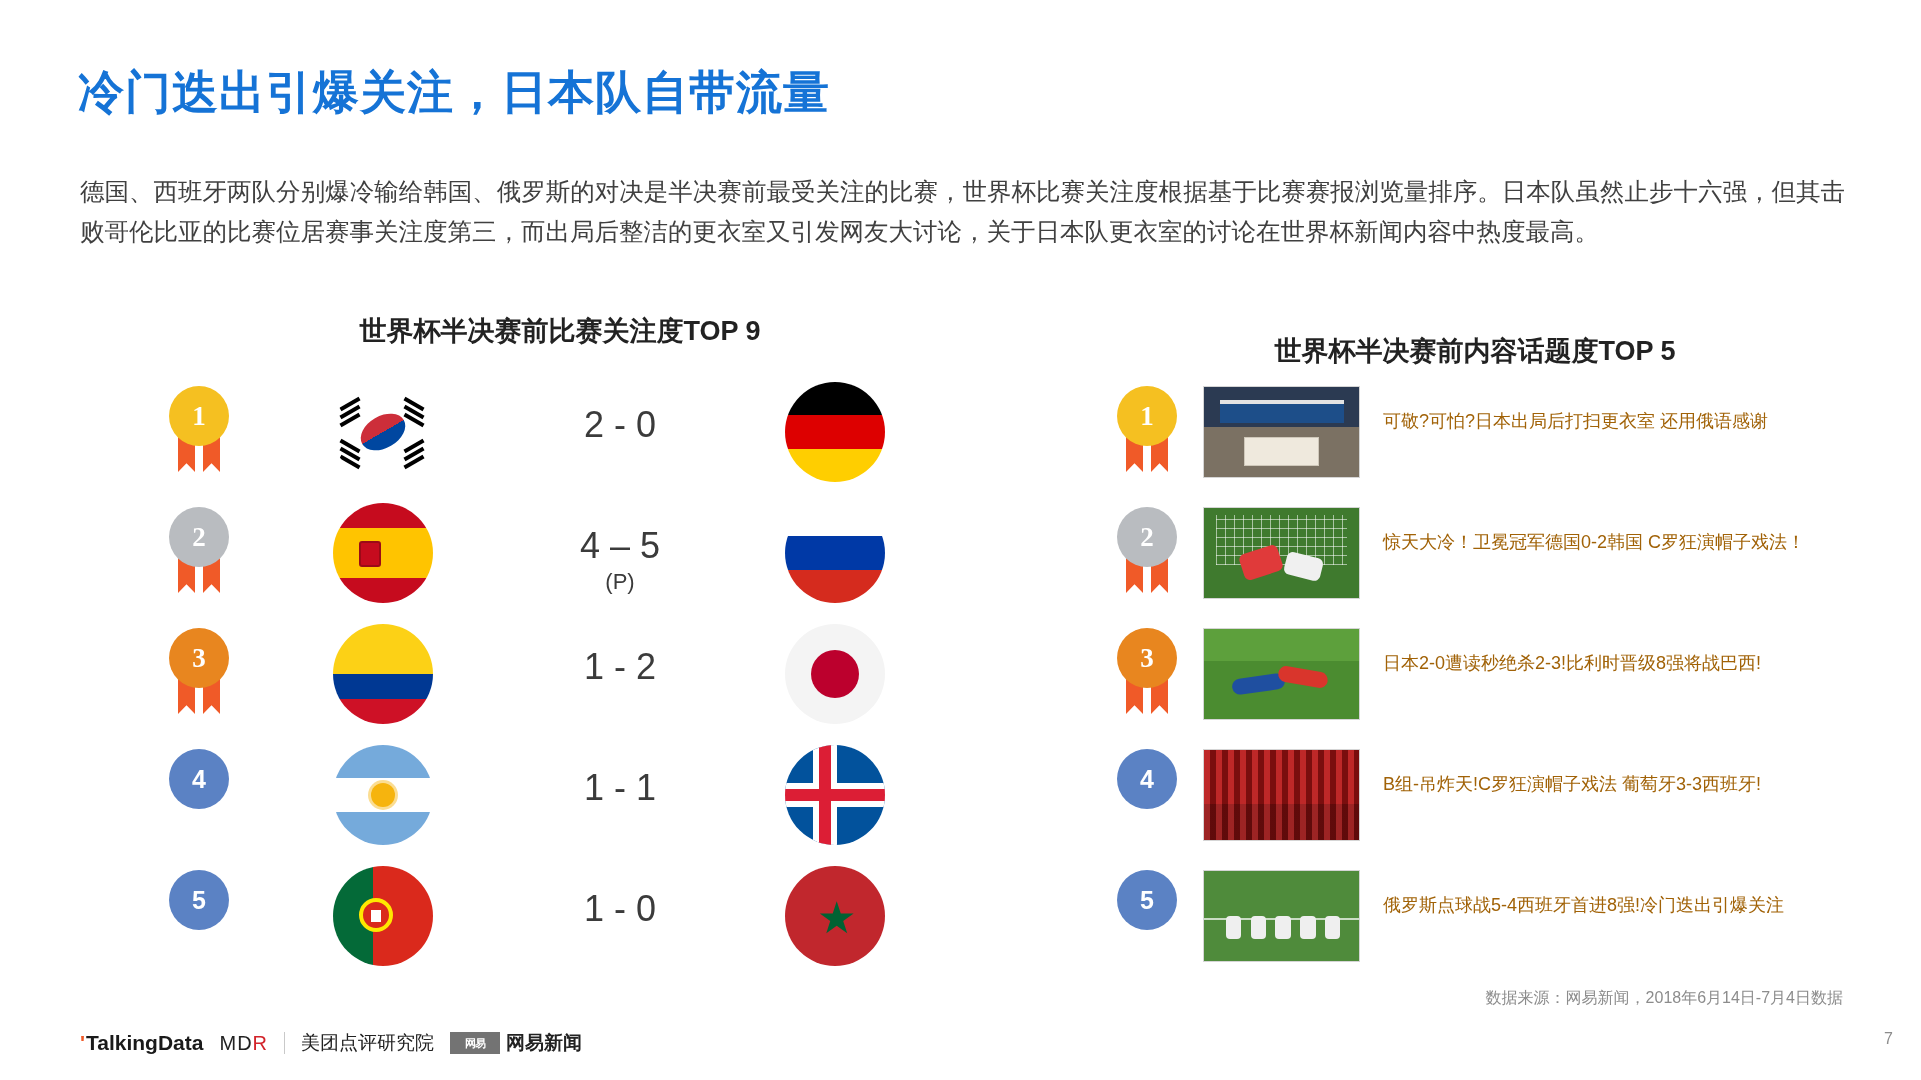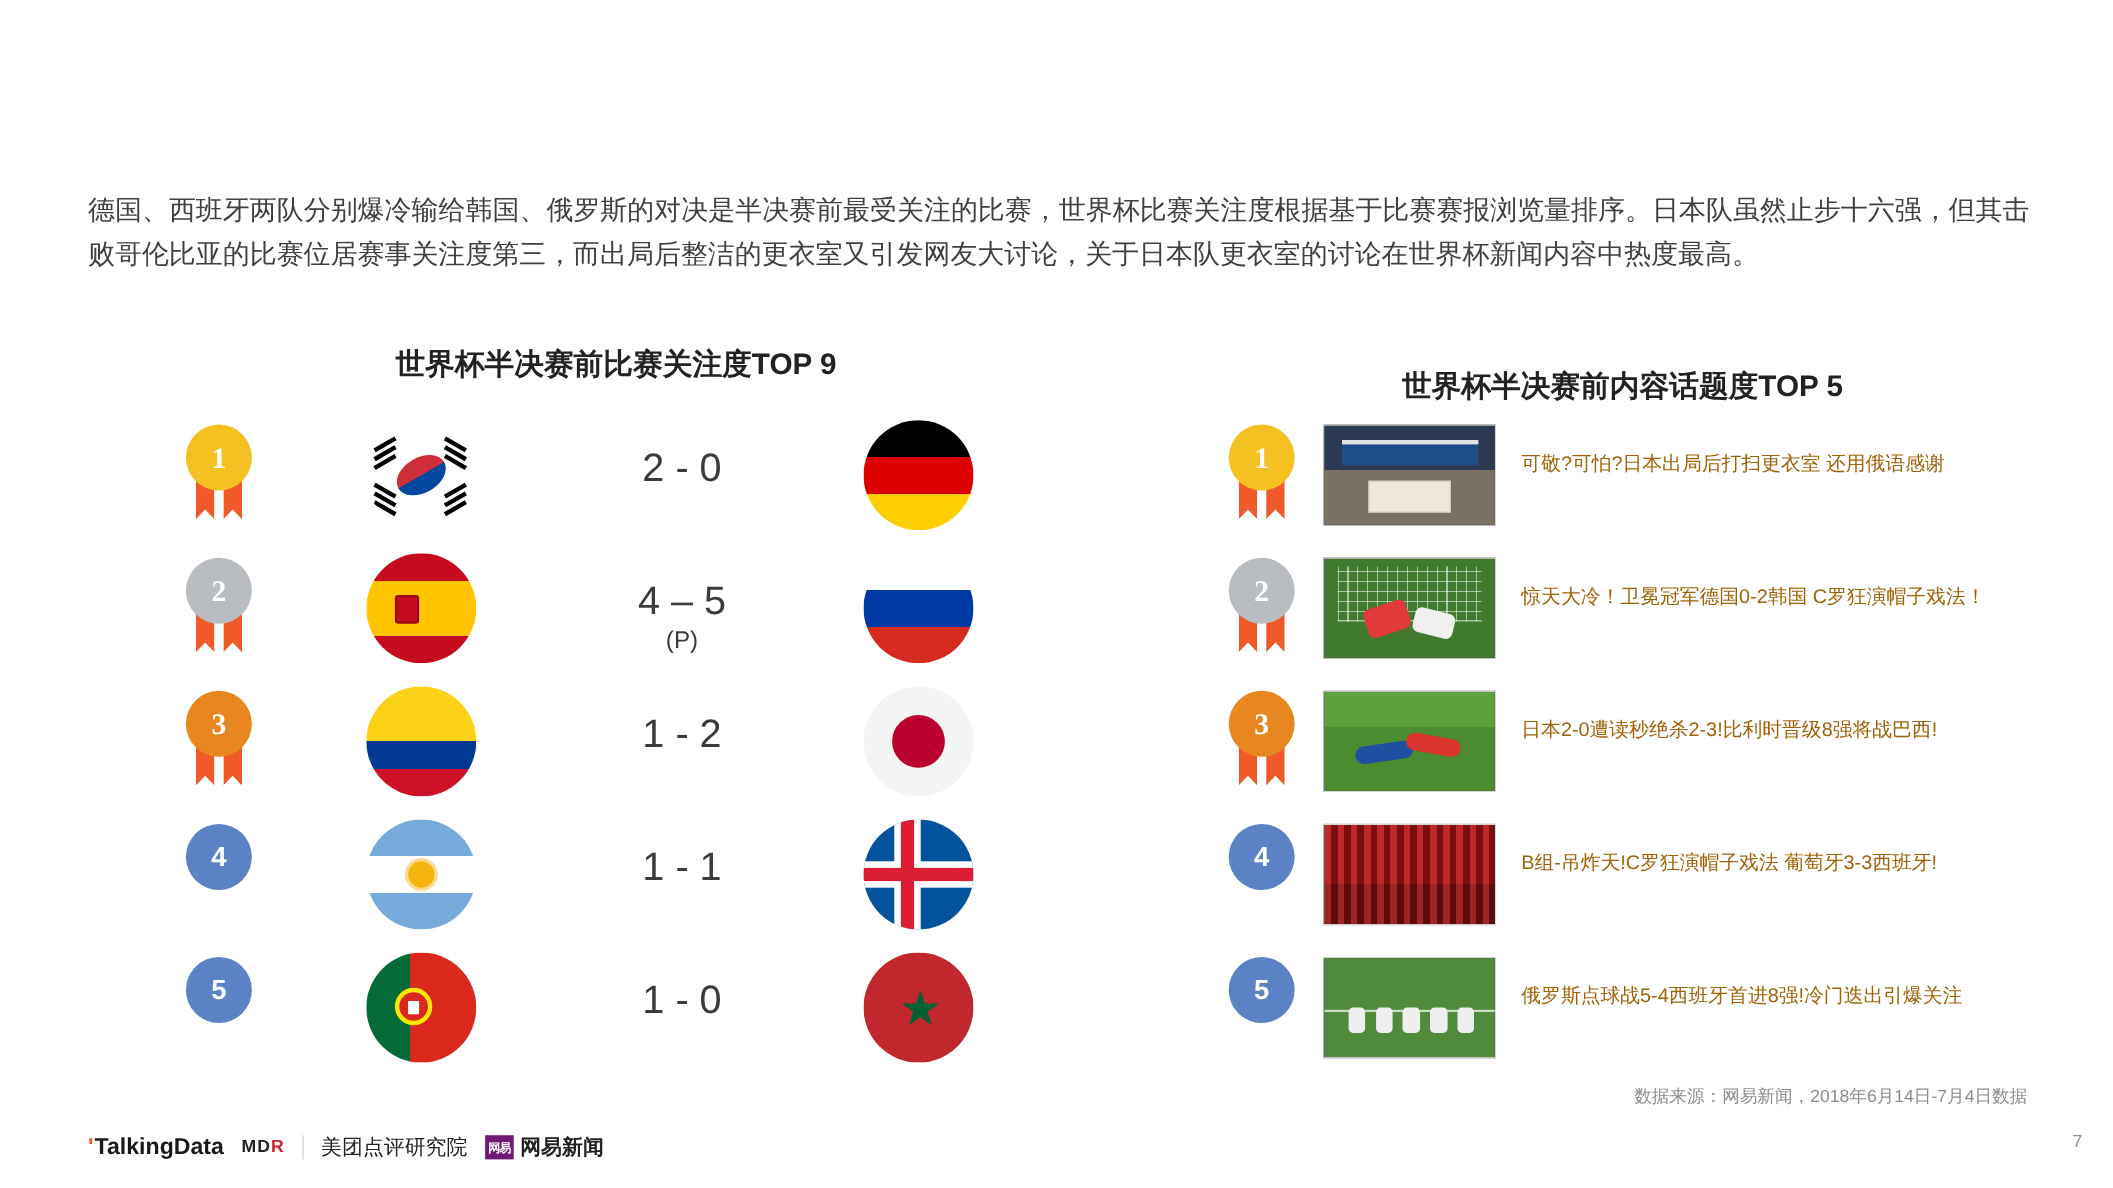--- a/index.html
+++ b/index.html
@@ -91,26 +91,26 @@
   .page-no {
     position: absolute; right: 28px; top: 1030px;
     font-size: 16px; color: #8c8c8c;
   }
 
   
   .footer { position: absolute; left: 80px; top: 1030px; display: flex; align-items: center; gap: 16px; }
   .logo-td { display: flex; align-items: baseline; font-size: 21px; font-weight: bold; color: #1a1a1a; }
   .logo-td .dot { color: #f05a28; font-size: 21px; margin-right: 1px; }
   .logo-divider { width: 1px; height: 22px; background: #c9c9c9; }
-  .logo-mdr { font-size: 16px; font-weight: bold; color: #222; letter-spacing: 1px; }
+  .logo-mdr { font-size: 20px; font-weight: normal; color: #222; letter-spacing: 1px; }
   .logo-mdr .r { color: #d2232a; }
   .logo-mtdp { font-size: 19px; color: #222; }
   .logo-netease { display: flex; align-items: center; gap: 6px; }
   .ne-badge {
-    width: 26px; height: 22px; background: #701a75; color: #fff;
+    width: 50px; height: 22px; background: #737373; color: #fff;
     font-size: 11px; display: flex; align-items: center; justify-content: center;
     font-weight: bold; letter-spacing: -1px;
   }
   .ne-text { font-size: 19px; font-weight: bold; color: #222; }
 
   
   
   .fl-kr { background:#fff; position:absolute; inset:0; }
   .fl-kr .taeguk { position:absolute; left:26px; top:34px; width:48px; height:32px; border-radius:24px/16px;
       background: linear-gradient(180deg,#cd2e3a 50%,#0047a0 50%); transform: rotate(-30deg); }
@@ -188,20 +188,21 @@
      repeating-linear-gradient(90deg,rgba(255,60,60,.5) 0 6px,rgba(120,10,10,.6) 6px 12px); }
   .th5 { position:absolute; inset:0; background: linear-gradient(180deg,#4f8b3b 0 100%); }
   .th5 .line { position:absolute; left:0; top:52%; width:100%; height:2px; background:rgba(255,255,255,.7); }
   .th5 .p { position:absolute; width:10%; height:26%; background:#efefef; border-radius:4px; top:50%; }
 </style>
 </head>
 <body>
 
 <div class="slide">
 
+  <div class="title">冷门迭出引爆关注，日本队自带流量</div>
   <div class="intro">德国、西班牙两队分别爆冷输给韩国、俄罗斯的对决是半决赛前最受关注的比赛，世界杯比赛关注度根据基于比赛赛报浏览量排序。日本队虽然止步十六强，但其击败哥伦比亚的比赛位居赛事关注度第三，而出局后整洁的更衣室又引发网友大讨论，关于日本队更衣室的讨论在世界杯新闻内容中热度最高。</div>
 
   <div class="sec-title" id="sec-title-left">世界杯半决赛前比赛关注度TOP 9</div>
   <div class="sec-title" id="sec-title-right">世界杯半决赛前内容话题度TOP 5</div>
 
   <div class="left-list">
 
     <div class="match-row">
       <div class="rank r1">
         <div class="ribbon-l"></div>

